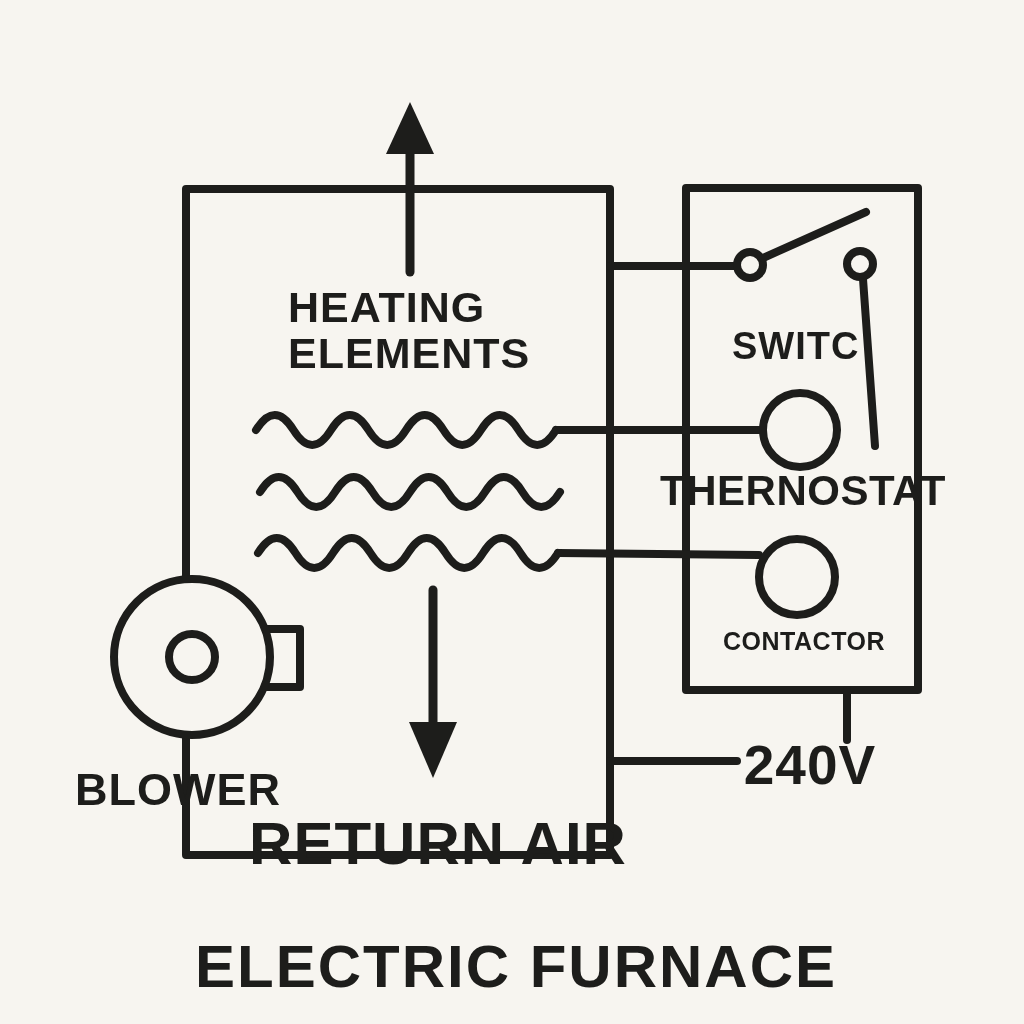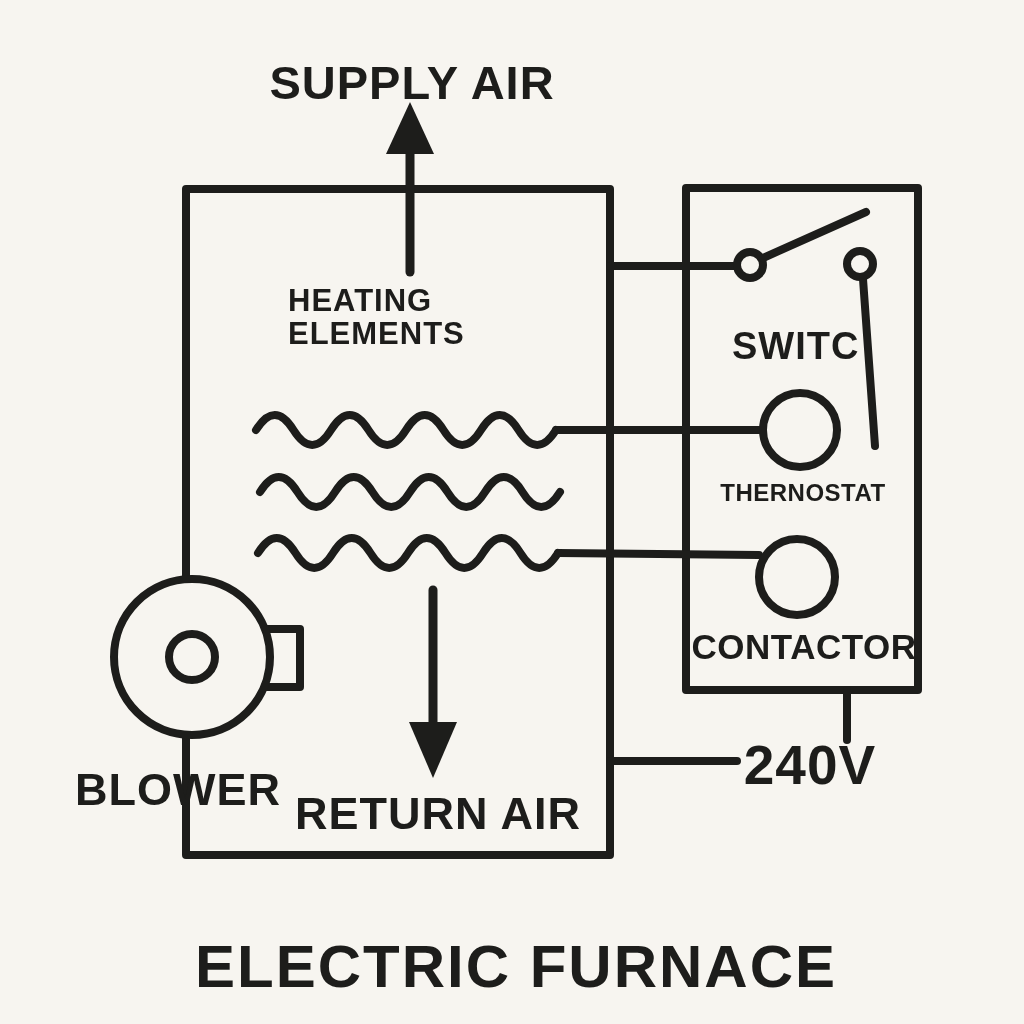--- a/index.html
+++ b/index.html
@@ -33,27 +33,27 @@
     position:absolute;
     color:var(--ink);
     font-weight:800;
     letter-spacing:1px;
     white-space:pre-line;
     line-height:1.08;
     user-select:none;
   }
   .centered{transform:translateX(-50%);white-space:nowrap;}
   .supply-air{left:412px;top:58px;font-size:47px;}
-  .heating-elements{left:288px;top:284px;font-size:31px;}
+  .heating-elements{left:288px;top:284px;font-size:43px;}
   .switch{left:732px;top:326px;font-size:38px;text-align:center;}
-  .thermostat{left:803px;top:468px;font-size:24px;letter-spacing:0.5px;margin-top:12px;}
-  .contactor{left:804px;top:628px;font-size:35px;letter-spacing:0.5px;}
+  .thermostat{left:803px;top:468px;font-size:42px;letter-spacing:0.5px;}
+  .contactor{left:804px;top:628px;font-size:25px;letter-spacing:0.5px;}
   .voltage{left:810px;top:736px;font-size:55px;}
   .blower{left:178px;top:766px;font-size:45px;text-align:center;}
-  .return-air{left:438px;top:790px;font-size:45px;}
+  .return-air{left:438px;top:812px;font-size:60px;}
   .title{left:516px;top:903px;font-size:60px;letter-spacing:2px;margin-top:32px;}
 </style>
 </head>
 <body>
 
 <div class="canvas">
 
   <svg class="diagram-svg" width="1024" height="1024" viewBox="0 0 1024 1024">
 
     <rect class="stroke" x="186" y="189" width="424" height="666"></rect>
@@ -84,21 +84,20 @@
     <circle class="stroke fill-bg" cx="797" cy="577" r="38"></circle>
 
     <line class="stroke" x1="610" y1="761" x2="737" y2="761"></line>
     <line class="stroke" x1="847" y1="690" x2="847" y2="740"></line>
 
     <rect class="stroke fill-bg" x="262" y="629" width="38" height="58"></rect>
     <circle class="stroke fill-bg" cx="192" cy="657" r="78"></circle>
     <circle class="stroke fill-bg" cx="192" cy="657" r="23"></circle>
   </svg>
 
-  <div class="label centered supply-air">SUPPLY AIR</div>
 
   <div class="label heating-elements">HEATING
 ELEMENTS</div>
 
   <div class="label switch">SWITC</div>
 
   <div class="label centered thermostat">THERNOSTAT</div>
 
   <div class="label centered contactor">CONTACTOR</div>
 

